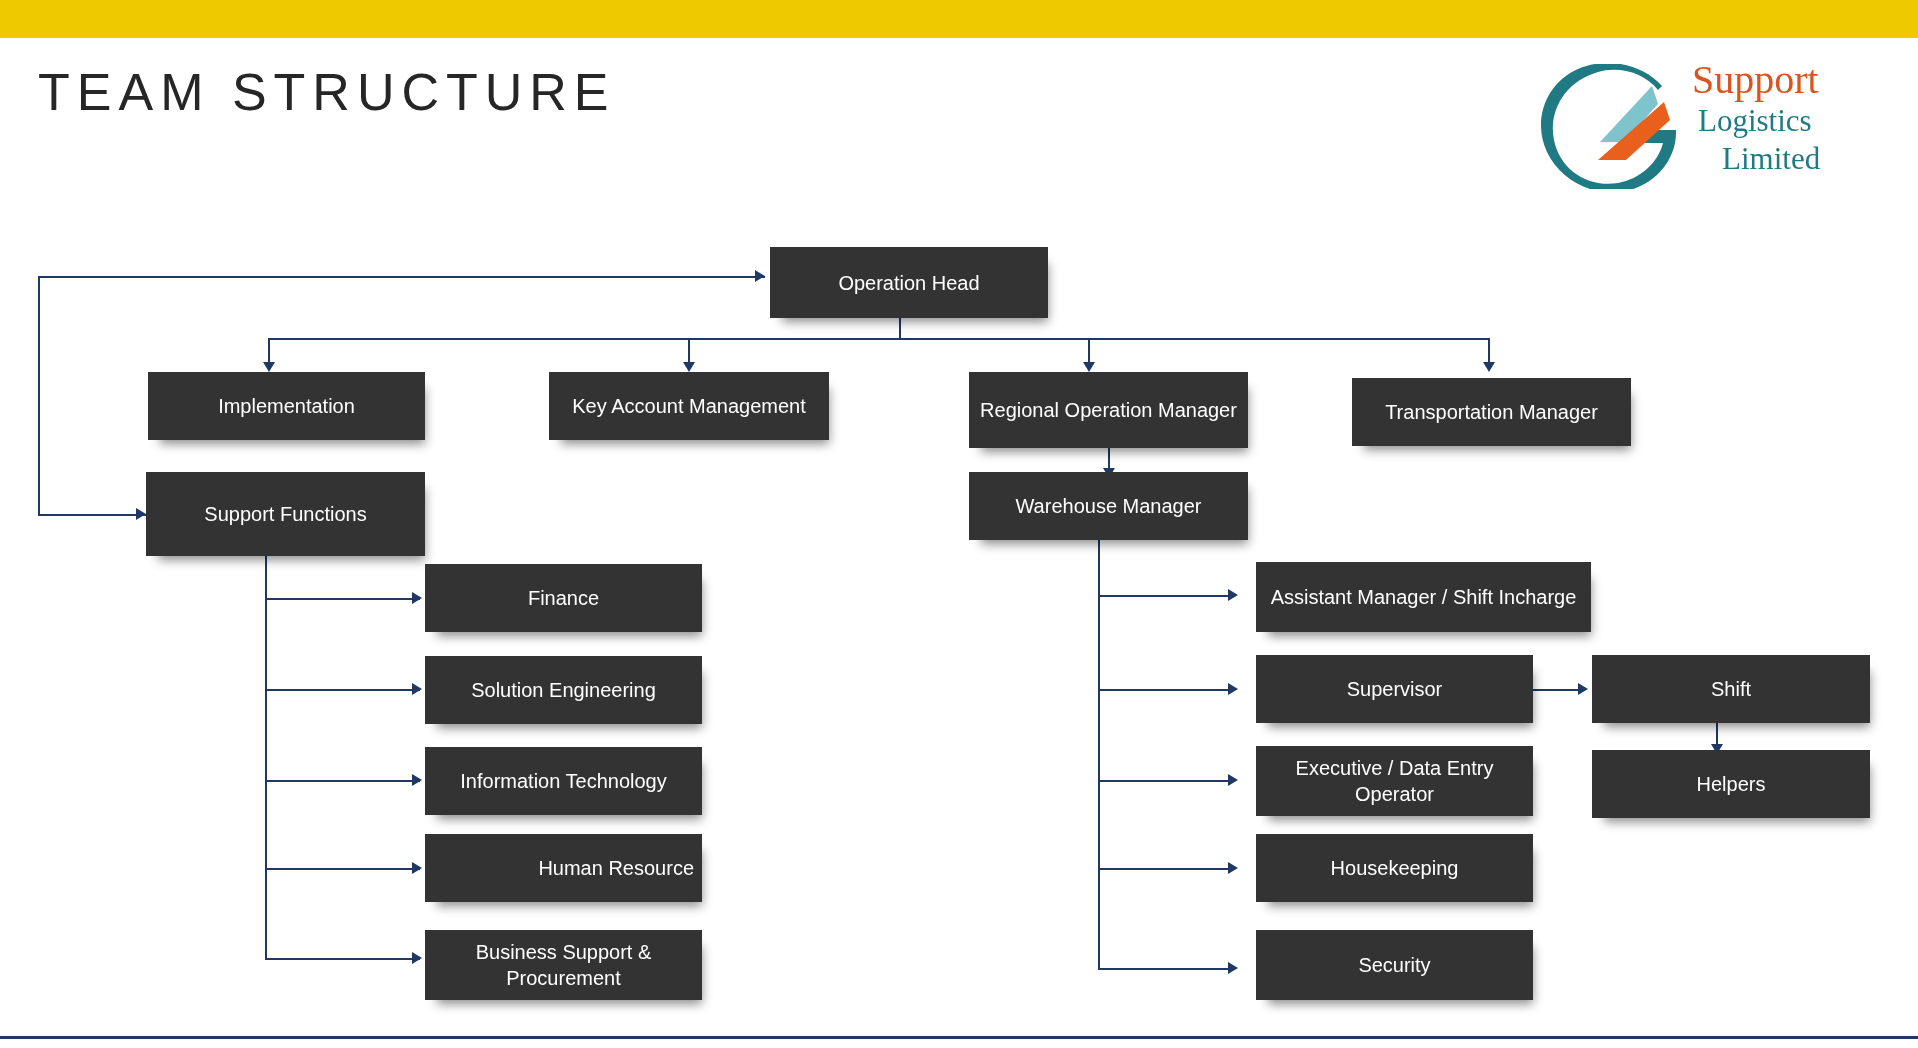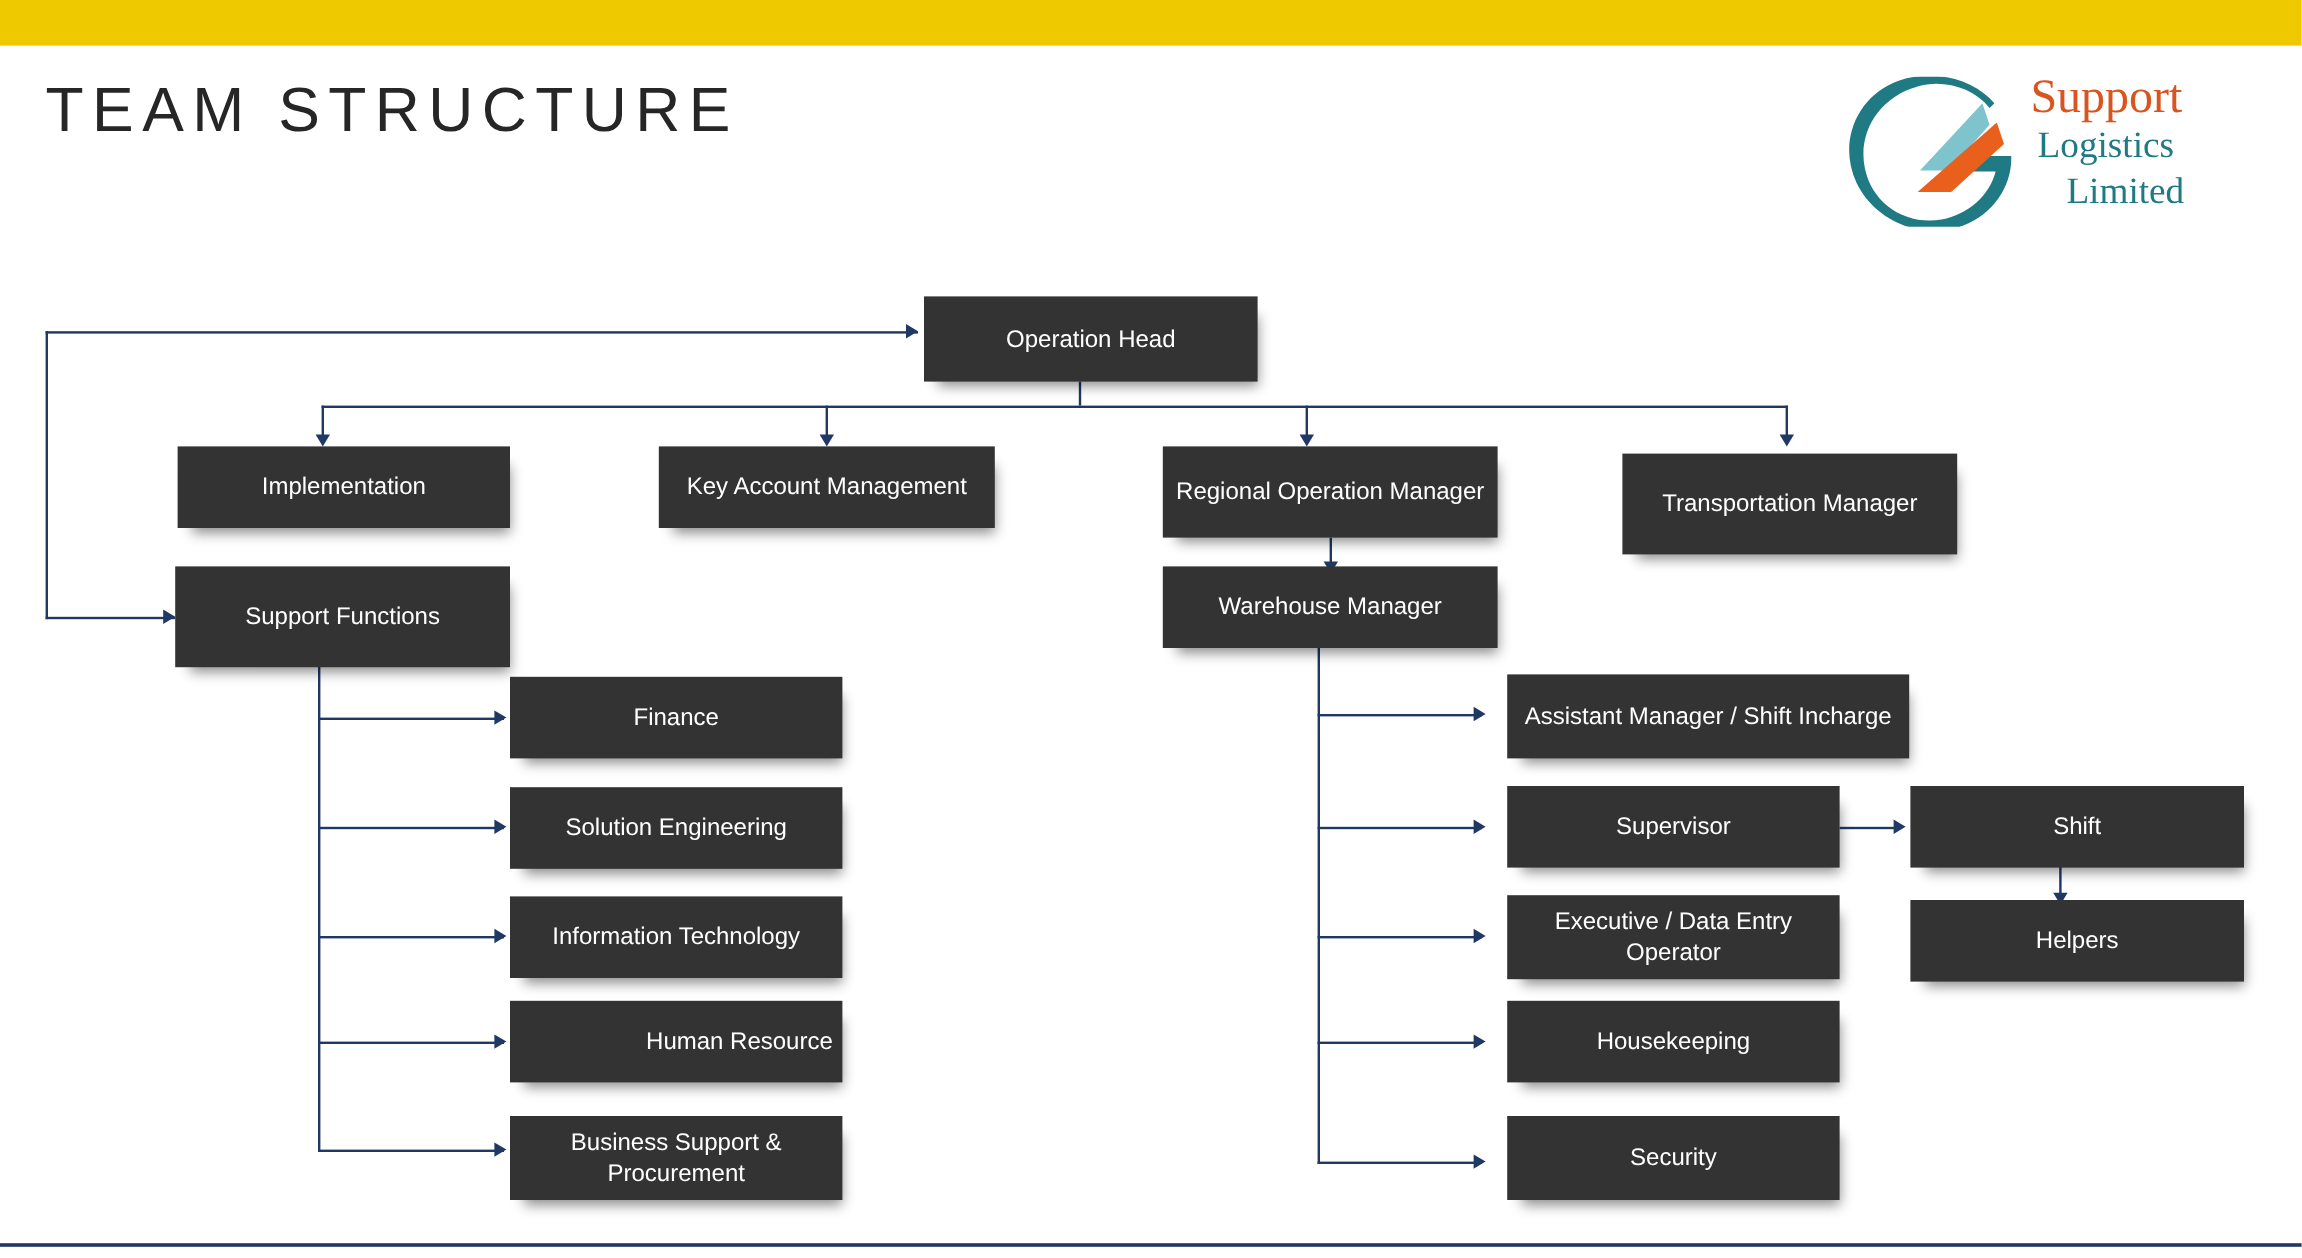--- a/index.html
+++ b/index.html
@@ -206,21 +206,21 @@
   </div>
 
   <div class="node" style="left:549px; top:372px; width:280px; height:68px;">
     <span>Key Account Management</span>
   </div>
 
   <div class="node" style="left:969px; top:372px; width:279px; height:76px;">
     <span>Regional Operation Manager</span>
   </div>
 
-  <div class="node" style="left:1352px; top:378px; width:279px; height:84px;">
+  <div class="node" style="left:1352px; top:378px; width:279px; height:68px;">
     <span>Transportation Manager</span>
   </div>
 
   <div class="node" style="left:146px; top:472px; width:279px; height:84px;">
     <span>Support Functions</span>
   </div>
 
   <div class="node" style="left:969px; top:472px; width:279px; height:68px;">
     <span>Warehouse Manager</span>
   </div>

